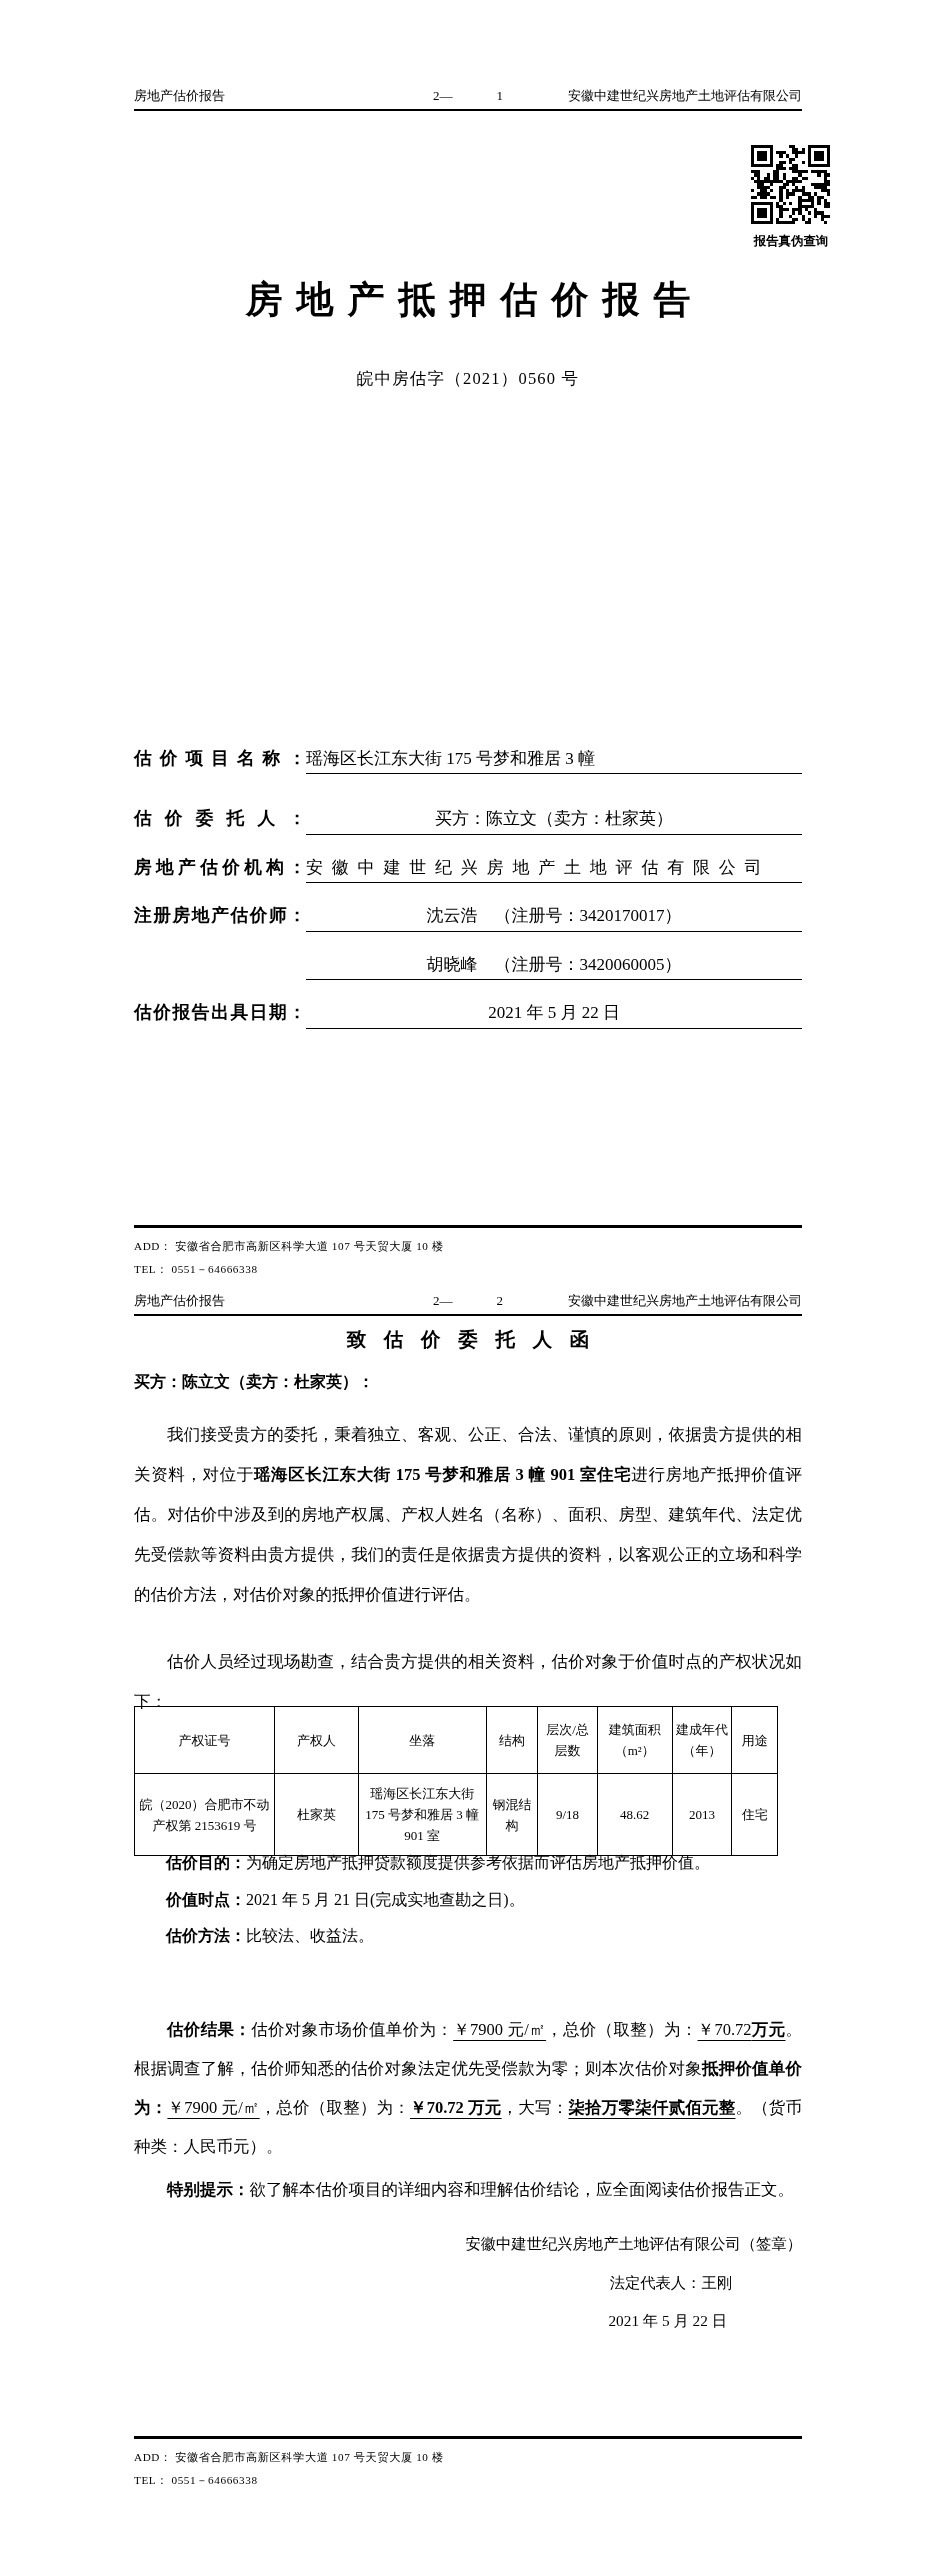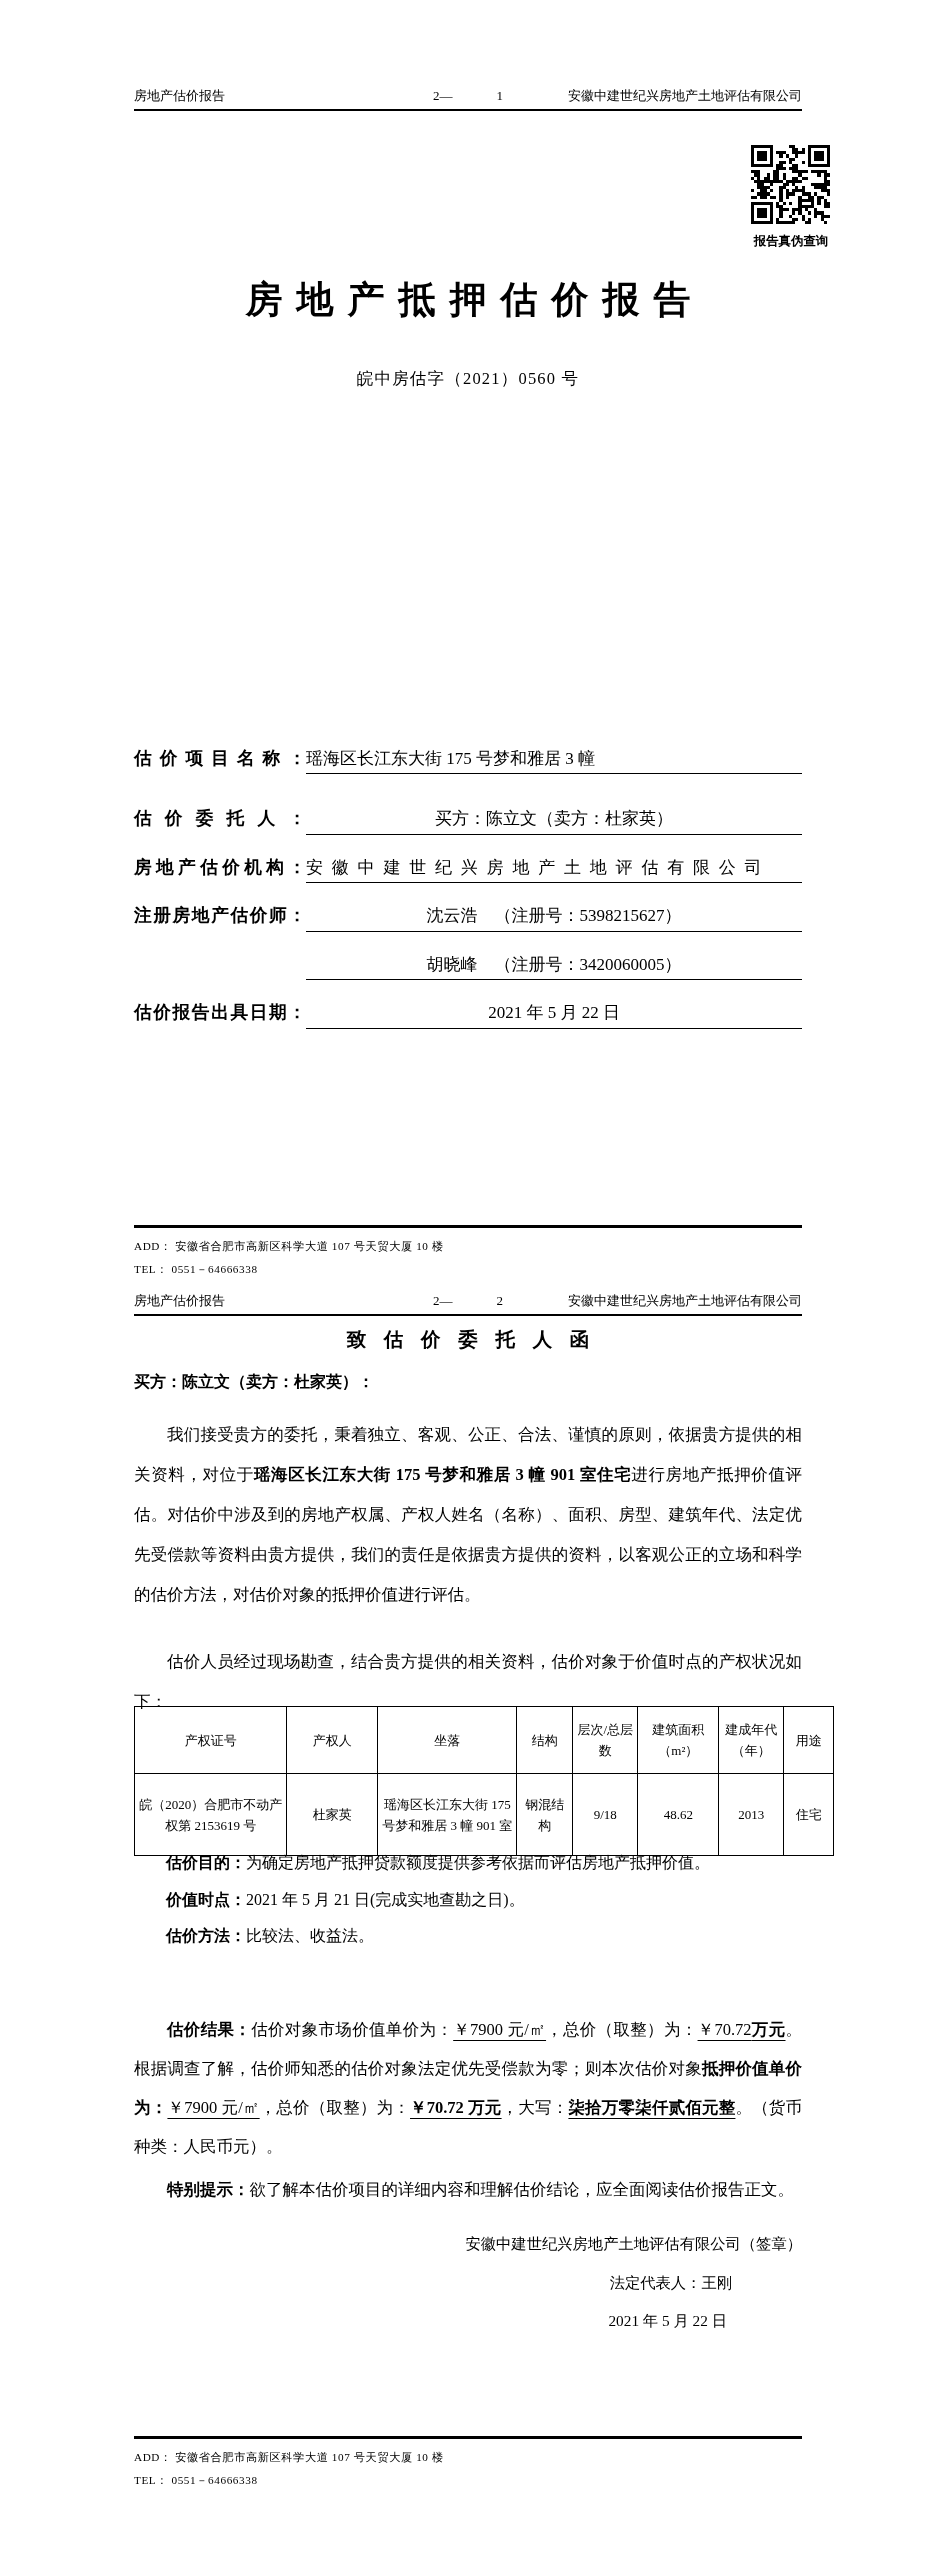--- a/index.html
+++ b/index.html
@@ -43,21 +43,21 @@
   .para{font-size:16.5px;line-height:40px;text-align:justify;text-indent:2em;}
   #para1{top:1398px;left:134px;width:668px;}
   #para2{top:1625px;left:134px;width:668px;}
   #result-para{top:1993px;left:134px;width:668px;line-height:39px;}
   #special-note{top:2153px;left:134px;width:668px;line-height:39px;}
   .b{font-weight:bold;}
   .u{text-decoration:underline;text-underline-offset:5.3px;text-decoration-thickness:1.2px;}
   .bu{font-weight:bold;text-decoration:underline;text-underline-offset:5.3px;text-decoration-thickness:1.2px;}
   .em{font-weight:bold;text-underline-offset:5.3px;text-decoration-thickness:1.2px;}
 
-  #prop-table{top:1706px;left:134px;width:700px;}
+  #prop-table{top:1706px;left:134px;width:644px;}
   #prop-table table{width:100%;border-collapse:collapse;table-layout:fixed;}
   #prop-table th,#prop-table td{
     border:1.2px solid #000;font-weight:normal;font-size:13px;text-align:center;
     vertical-align:middle;padding:4.7px 2.9px;line-height:21px;}
   #prop-table th{height:57px;}
   #prop-table td{height:71px;}
 
   #info-lines{top:1852px;left:134px;width:668px;font-size:16px;}
   #info-lines p{margin:0 0 14.7px 0;text-indent:2em;line-height:22px;}
   #info-lines .lbl{font-weight:bold;}
@@ -328,21 +328,21 @@
   <div class="frow">
     <span class="flabel">估价委托人：</span>
     <span class="fval cen">买方：陈立文（卖方：杜家英）</span>
   </div>
   <div class="frow">
     <span class="flabel">房地产估价机构：</span>
     <span class="fval sp">安徽中建世纪兴房地产土地评估有限公司</span>
   </div>
   <div class="frow">
     <span class="flabel">注册房地产估价师：</span>
-    <span class="fval cen">沈云浩　（注册号：5398215627）</span>
+    <span class="fval cen">沈云浩　（注册号：3420170017）</span>
   </div>
   <div class="frow">
     <span class="fspacer"></span>
     <span class="fval cen">胡晓峰　（注册号：3420060005）</span>
   </div>
   <div class="frow">
     <span class="flabel">估价报告出具日期：</span>
     <span class="fval cen">2021 年 5 月 22 日</span>
   </div>
 </div>

